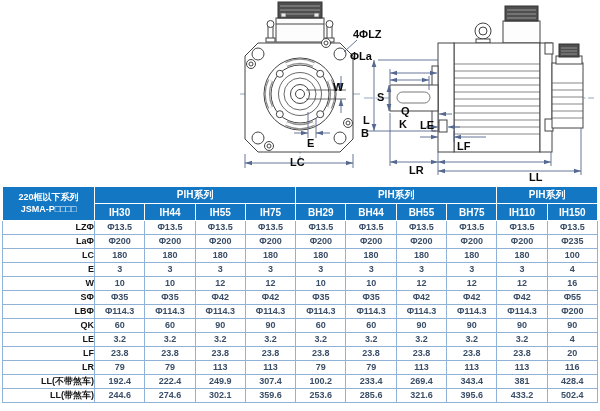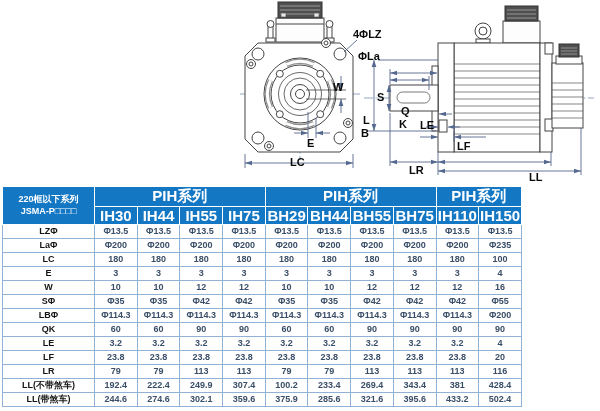--- a/index.html
+++ b/index.html
@@ -3,29 +3,29 @@
 <meta charset="utf-8">
 <style>
   html,body{margin:0;padding:0;background:#fff;}
   #page{position:relative;width:600px;height:411px;background:#fff;overflow:hidden;
         font-family:"Liberation Sans","DejaVu Sans",sans-serif;}
   
   #drawing{position:absolute;left:0;top:0;width:600px;height:141px;}
   #drawing svg{position:absolute;left:0;top:0;}
   .dim-label{position:absolute;font-size:11px;font-weight:bold;color:#0a0a0a;white-space:nowrap;line-height:1;}
   
-  #spec-table{position:absolute;left:2px;top:186px;width:520px;border-collapse:collapse;
+  #spec-table{position:absolute;left:2px;top:186px;width:596px;border-collapse:collapse;
               table-layout:fixed;border:1px solid #6d95c2;}
   #spec-table col.c0{width:92px;}
   #spec-table th{background:#1377c4;color:#ffffff;border:1px solid #ffffff;
-                 font-size:15px;font-weight:bold;text-align:center;padding:0;height:16px;}
+                 font-size:10px;font-weight:bold;text-align:center;padding:0;height:16px;}
   #spec-table th.corner{font-size:9px;line-height:1.25;padding:1px 0;}
   #spec-table td{border:1px solid #8fb2d6;font-size:9px;font-weight:bold;color:#3a4e68;
                  text-align:center;padding:0;height:13px;line-height:13px;overflow:hidden;}
-  #spec-table td.rowlabel{color:#141414;}
+  #spec-table td.rowlabel{color:#141414;text-align:right;}
 </style>
 </head>
 <body>
 
 <div id="page">
 
   <div id="drawing">
     <svg width="600" height="187" viewBox="0 0 600 187">
       <defs>
         <marker id="arr" orient="auto-start-reverse" markerWidth="9" markerHeight="8" refX="8" refY="3.5">
@@ -194,21 +194,21 @@
         <line x1="438" y1="152" x2="438" y2="175"></line>
         <line x1="551" y1="152" x2="551" y2="166"></line>
         <line x1="581" y1="128" x2="581" y2="175"></line>
         <line x1="390" y1="162" x2="438" y2="162" marker-start="url(#arr)" marker-end="url(#arr)"></line>
         <line x1="438" y1="162" x2="551" y2="162" marker-start="url(#arr)" marker-end="url(#arr)"></line>
         <line x1="438" y1="171" x2="581" y2="171" marker-start="url(#arr)" marker-end="url(#arr)"></line>
       </g>
     </svg>
 
     <span class="dim-label" style="left:353px;top:29px;">4ΦLZ</span>
-    <span class="dim-label" style="left:358px;top:51px;">ΦLa</span>
+    <span class="dim-label" style="left:350px;top:51px;">ΦLa</span>
     <span class="dim-label" style="left:333px;top:82px;">W</span>
     <span class="dim-label" style="left:307px;top:138px;">E</span>
     <span class="dim-label" style="left:290px;top:157px;">LC</span>
     <span class="dim-label" style="left:377px;top:92px;">S</span>
     <span class="dim-label" style="left:401px;top:106px;">Q</span>
     <span class="dim-label" style="left:399px;top:119px;">K</span>
     <span class="dim-label" style="left:363px;top:115px;">L</span>
     <span class="dim-label" style="left:361px;top:128px;">B</span>
     <span class="dim-label" style="left:420px;top:120px;">LE</span>
     <span class="dim-label" style="left:457px;top:141px;">LF</span>
@@ -400,21 +400,21 @@
           <td>343.4</td>
           <td>381</td>
           <td>428.4</td>
         </tr>
         <tr>
           <td class="rowlabel">LL(带煞车)</td>
           <td>244.6</td>
           <td>274.6</td>
           <td>302.1</td>
           <td>359.6</td>
-          <td>375.9</td>
+          <td>253.6</td>
           <td>285.6</td>
           <td>321.6</td>
           <td>395.6</td>
           <td>433.2</td>
           <td>502.4</td>
         </tr>
       </tbody>
   </table>
 
 </div>

